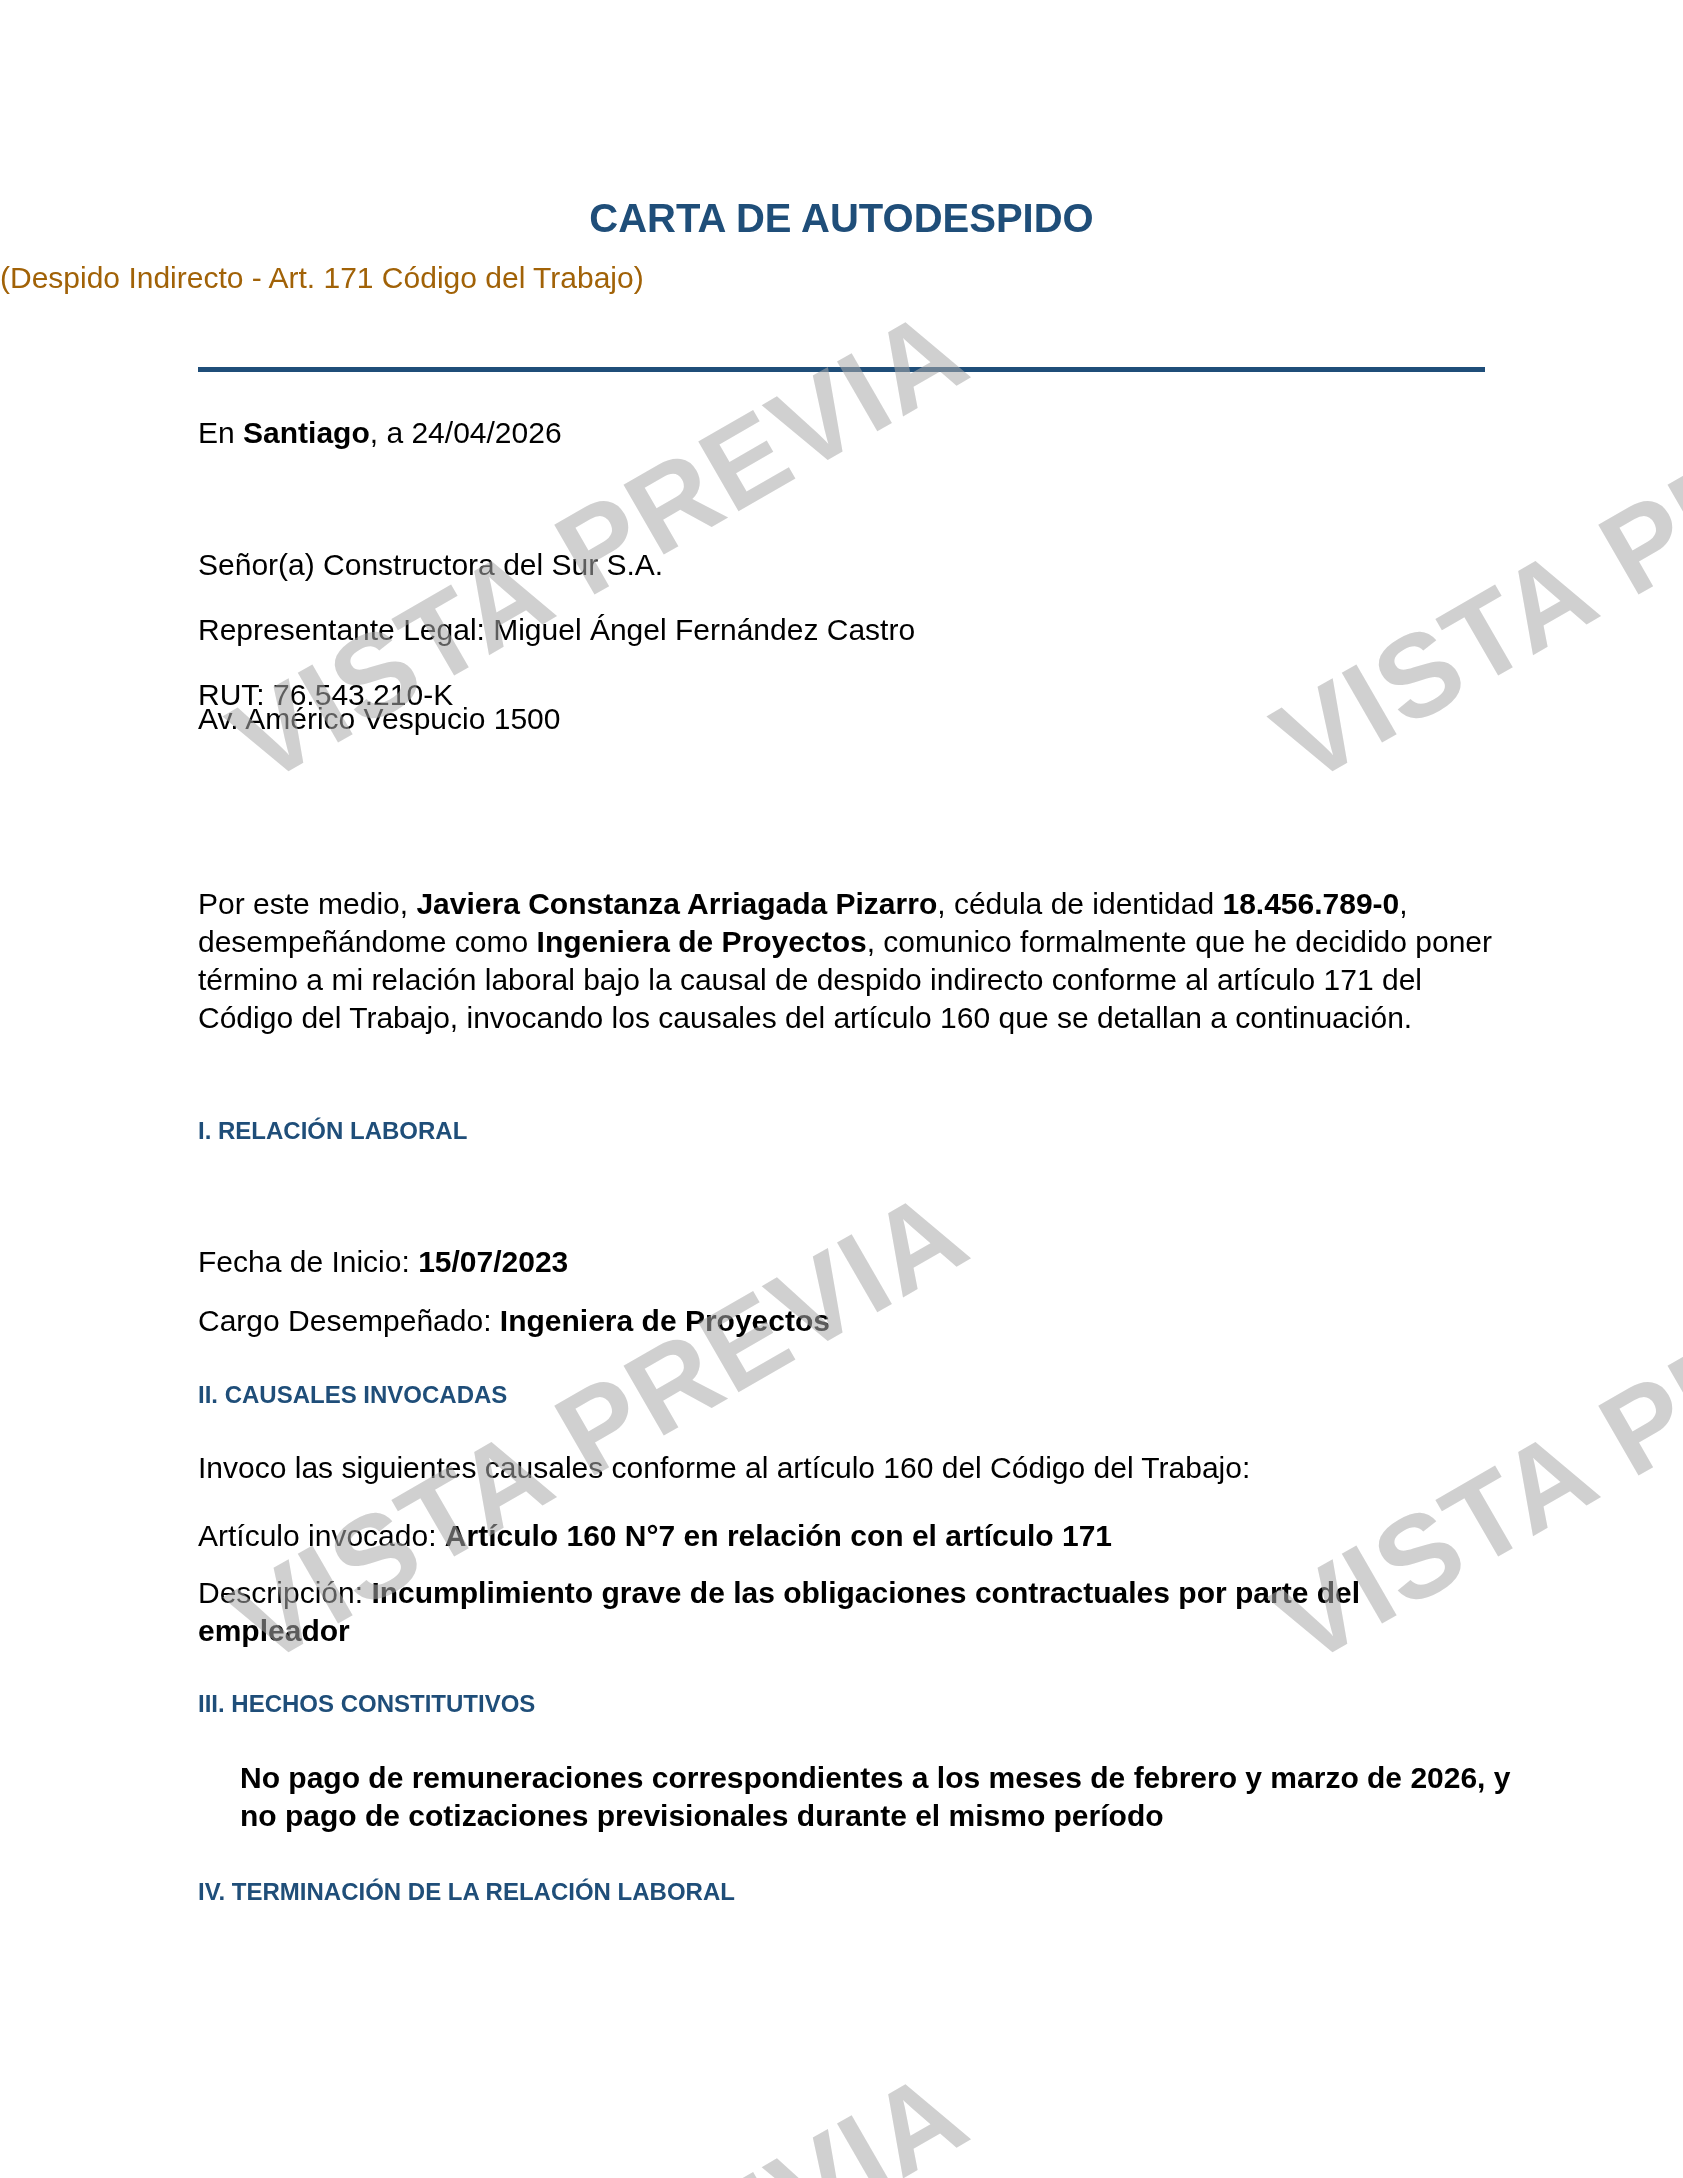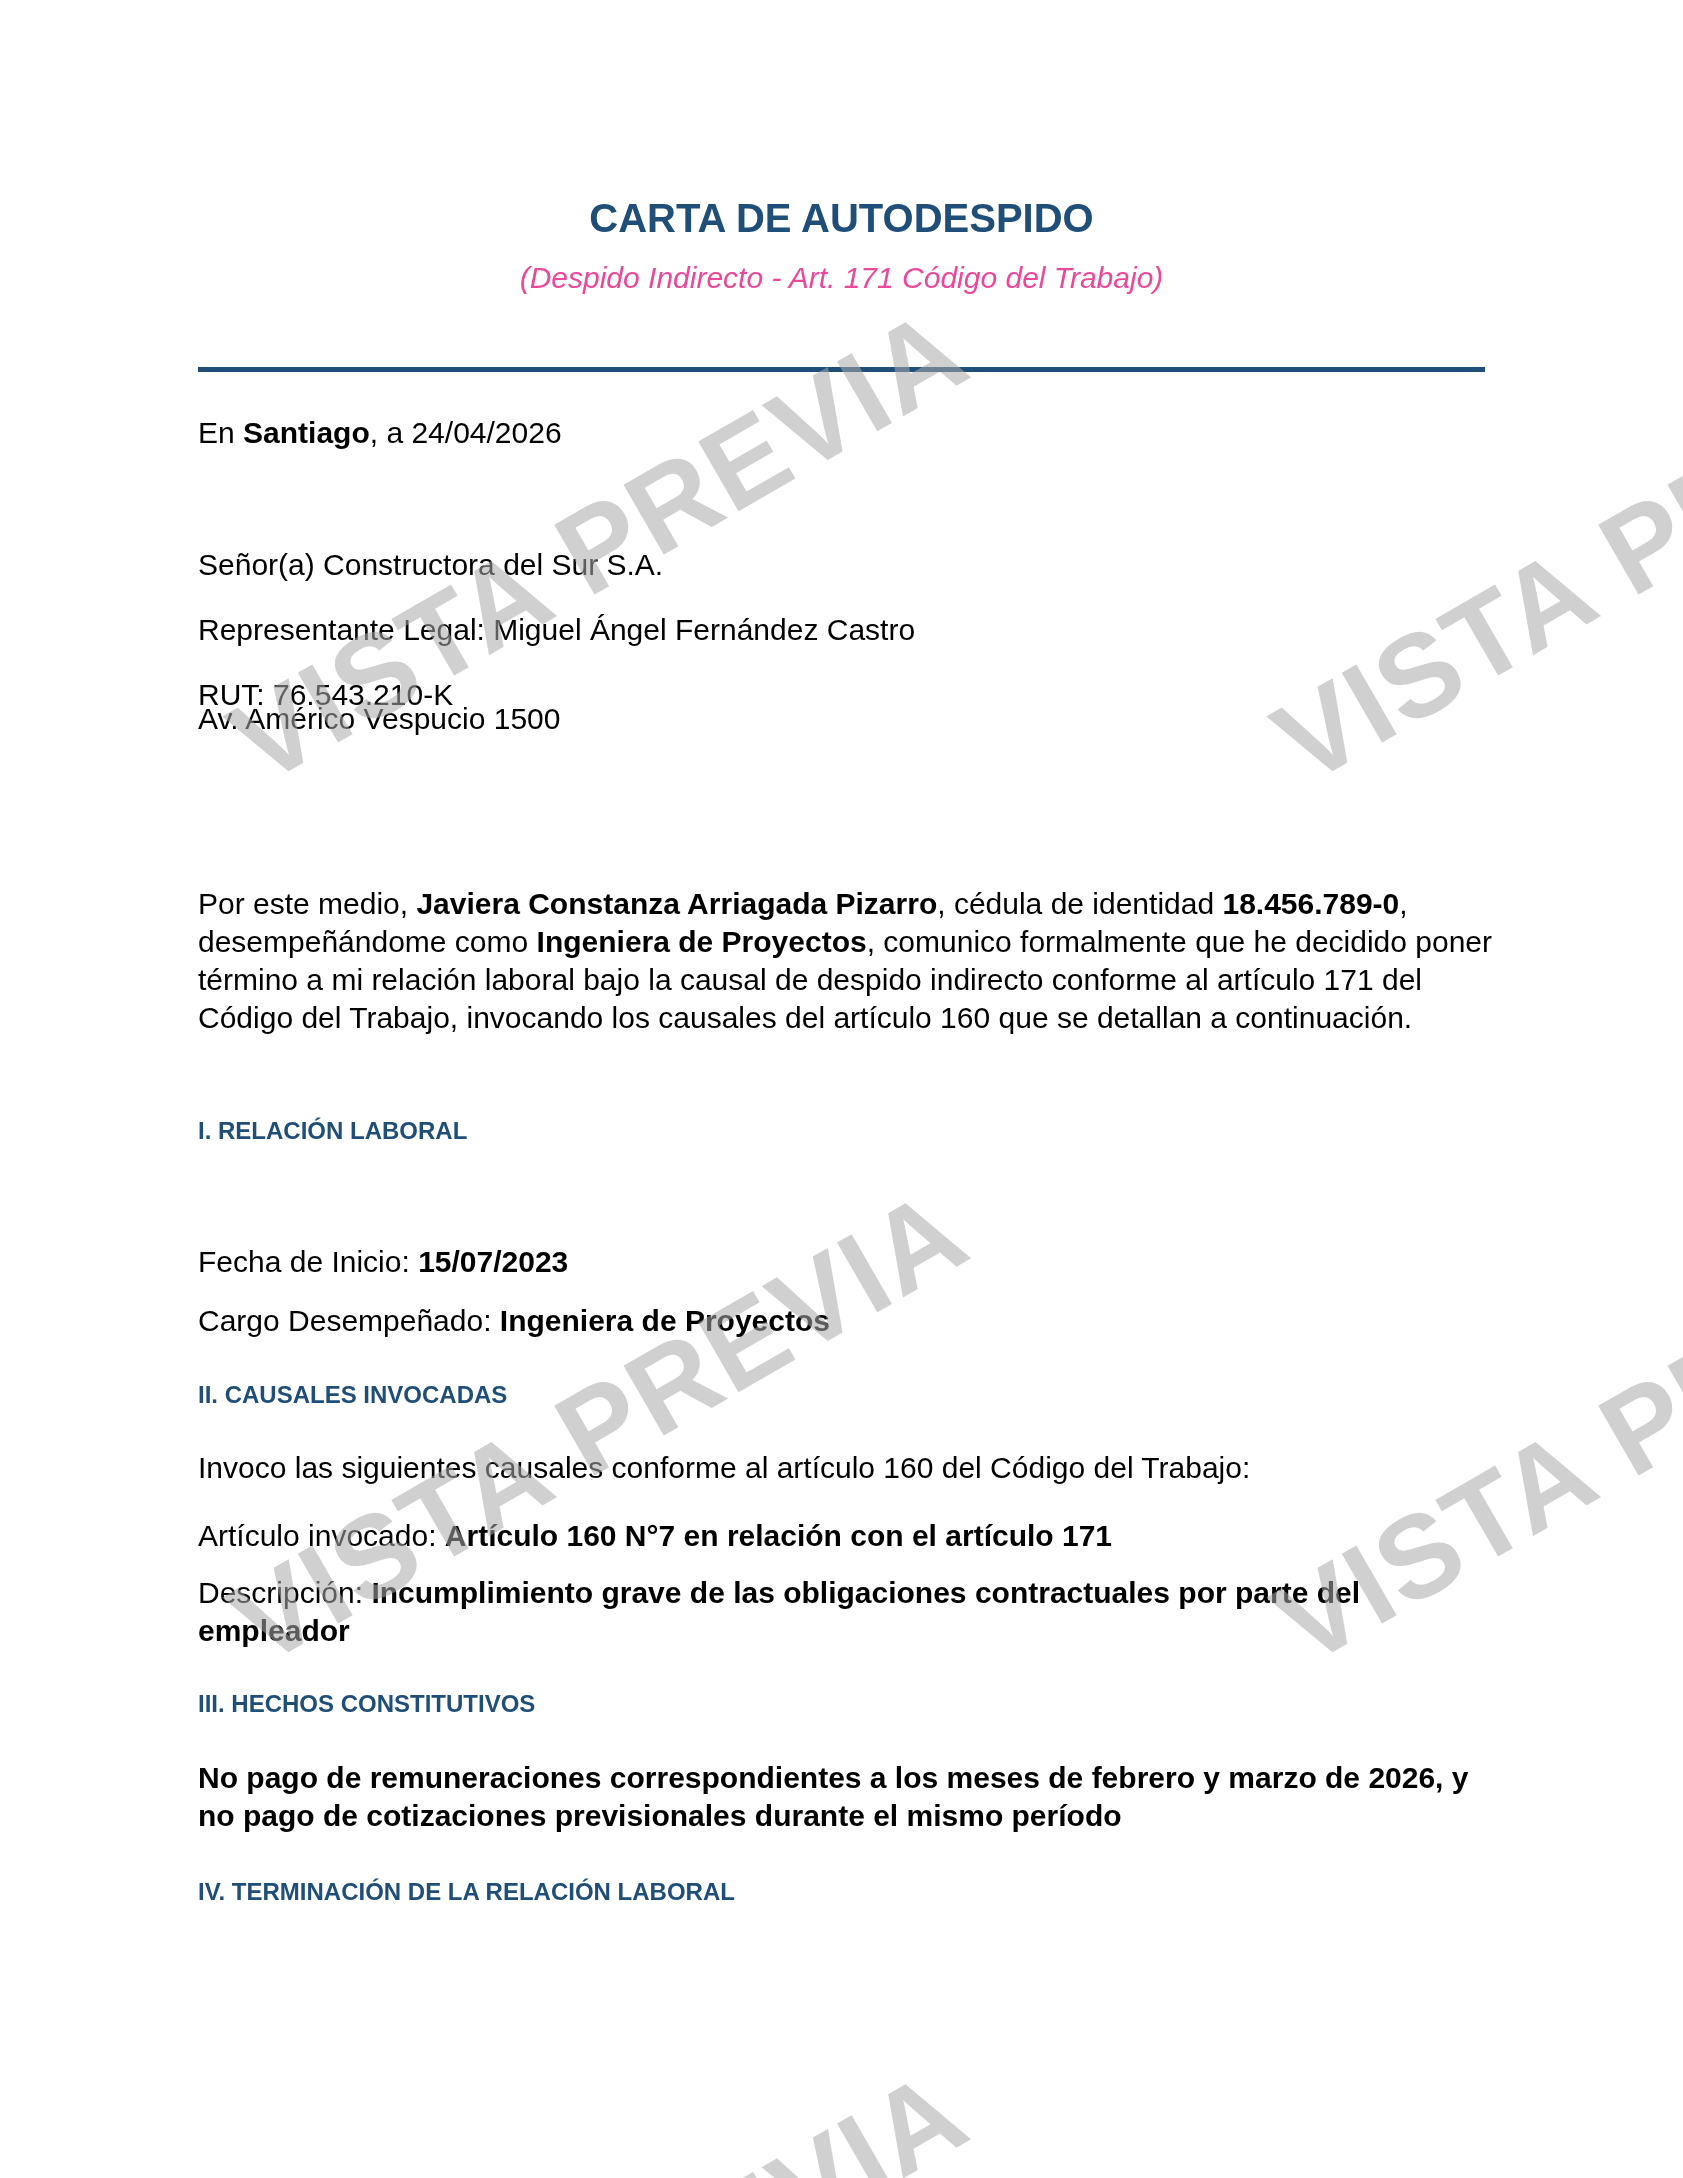--- a/index.html
+++ b/index.html
@@ -29,24 +29,23 @@
       text-align: center;
       font-size: 40px;
       font-weight: bold;
       color: #1f4e79;
       letter-spacing: 0px;
     }
     .subtitle {
       position: absolute;
       left: 0; width: 1683px;
       top: 261px;
-      text-align: center;
+      text-align: left;
       font-size: 30px;
-      color: #ec4899;
-      font-style: italic;
+      color: #a16207;
     }
     .rule {
       position: absolute;
       left: 198px;
       top: 367px;
       width: 1287px;
       height: 5px;
       background: #1f4e79;
     }
     .line {
@@ -107,21 +106,21 @@
   <div class="heading" style="top:1117px;">I. RELACIÓN LABORAL</div>
   <div class="line" style="top:1243px;"><span>Fecha de Inicio: </span><b>15/07/2023</b></div>
   <div class="line" style="top:1302px;"><span>Cargo Desempeñado: </span><b>Ingeniera de Proyectos</b></div>
 
   <div class="heading" style="top:1381px;">II. CAUSALES INVOCADAS</div>
   <div class="line" style="top:1449px;">Invoco las siguientes causales conforme al artículo 160 del Código del Trabajo:</div>
   <div class="line" style="top:1517px;"><span>Artículo invocado: </span><b>Artículo 160 N°7 en relación con el artículo 171</b></div>
   <div class="para" style="top:1574px;"><span>Descripción: </span><b>Incumplimiento grave de las obligaciones contractuales por parte del empleador</b></div>
 
   <div class="heading" style="top:1690px;">III. HECHOS CONSTITUTIVOS</div>
-  <div class="para" style="top:1759px; font-weight:bold;">No pago de remuneraciones correspondientes a los meses de febrero y marzo de 2026, y no pago de cotizaciones previsionales durante el mismo período</div>
+  <div class="para" style="top:1759px; font-weight:bold;margin-left:42px;">No pago de remuneraciones correspondientes a los meses de febrero y marzo de 2026, y no pago de cotizaciones previsionales durante el mismo período</div>
 
   <div class="heading" style="top:1878px;">IV. TERMINACIÓN DE LA RELACIÓN LABORAL</div>
 
   <div class="watermark" style="left:208px; top:693px;">VISTA PREVIA</div>
   <div class="watermark" style="left:1252px; top:693px;">VISTA PREVIA</div>
   <div class="watermark" style="left:208px; top:1574px;">VISTA PREVIA</div>
   <div class="watermark" style="left:1252px; top:1574px;">VISTA PREVIA</div>
   <div class="watermark" style="left:208px; top:2455px;">VISTA PREVIA</div>
   <div class="watermark" style="left:1252px; top:2455px;">VISTA PREVIA</div>
 

